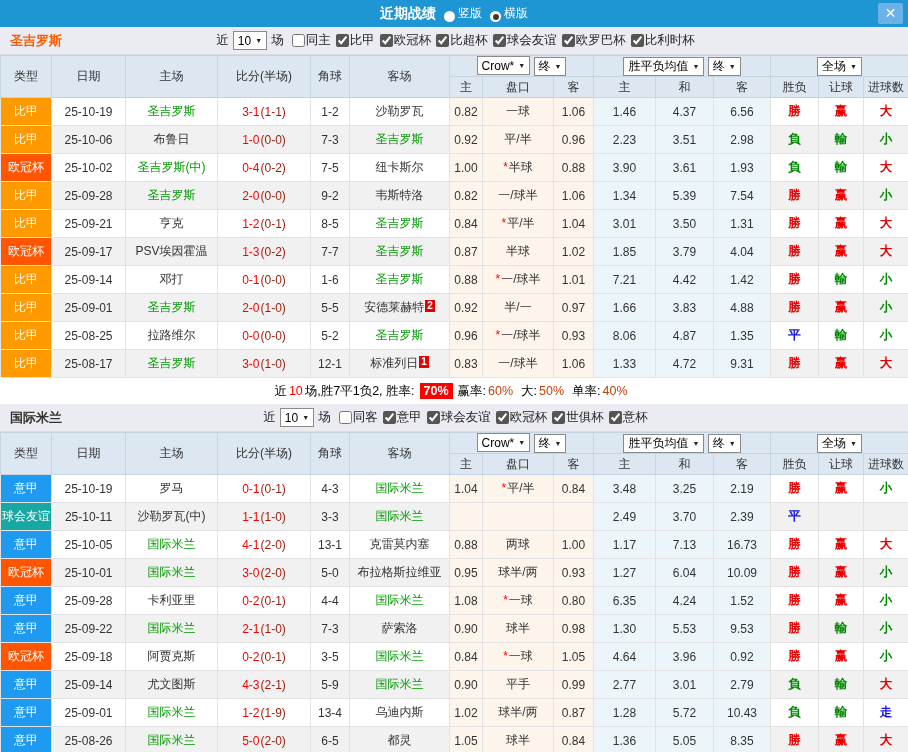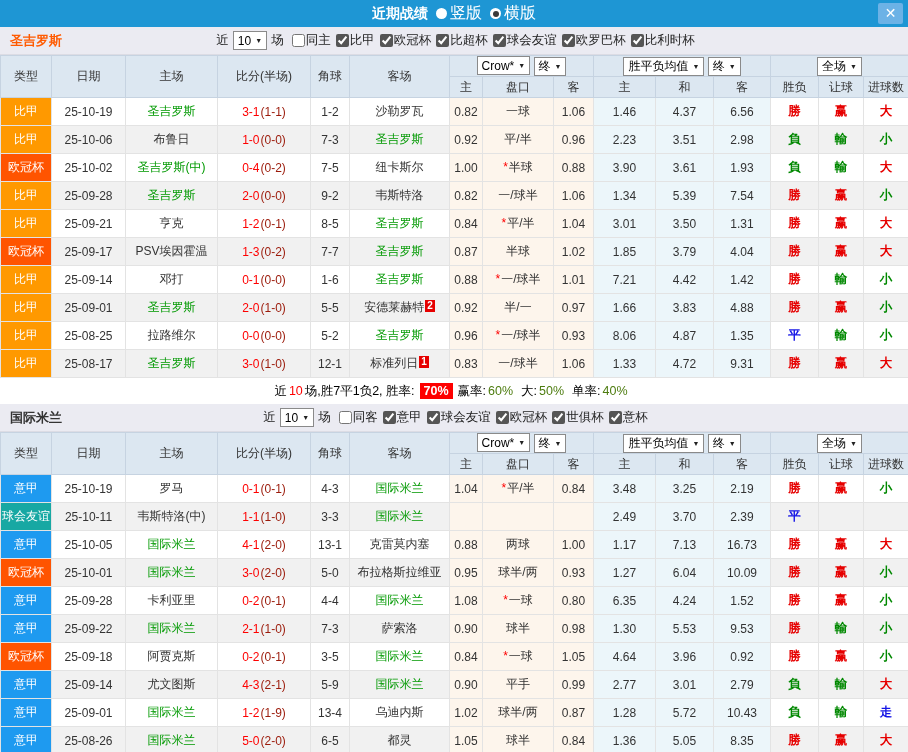--- a/index.html
+++ b/index.html
@@ -1,20 +1,20 @@
 <!DOCTYPE html>
 <html><head>
 <meta charset="utf-8">
 <style>
   html,body{margin:0;padding:0}
   body{width:908px;height:752px;overflow:hidden;background:#fff;
        font-family:"Liberation Sans","DejaVu Sans",sans-serif;font-size:12px;color:#333}
   .titlebar{height:27px;background:#1e96d4;position:relative;display:flex;align-items:center;justify-content:center}
   .titlebar .title{color:#fff;font-weight:bold;font-size:14px}
-  .radio-wrap{display:flex;align-items:center;color:#fff;font-size:16px;margin-left:2px}
+  .radio-wrap{display:flex;align-items:flex-end;color:#fff;font-size:12px;margin-left:2px}
   .radio{width:11px;height:11px;border-radius:50%;background:#fff;display:inline-block;position:relative;margin:0 3px 0 6px}
   .radio.checked::after{content:"";position:absolute;left:2.5px;top:2.5px;width:6px;height:6px;border-radius:50%;background:#3a3a3a}
   .close-btn{position:absolute;right:5px;top:3px;width:25px;height:21px;background:#6cb2e6;border-radius:2px;
              color:#fff;font-weight:bold;font-size:14px;text-align:center;line-height:21px;cursor:pointer}
   .section-bar{height:27px;background:#ebebf2;border-bottom:1px solid #dcdce4;position:relative;display:flex;align-items:center;justify-content:center}
   .team-name{position:absolute;left:10px;font-weight:bold;font-size:13px}
   .filters{display:flex;align-items:center;gap:1px;font-size:12.5px;color:#222}
   .filters .gap{margin:0 3px}
   .selectbox{display:inline-flex;align-items:center;background:#fff;border:1px solid #8a8a8a;height:17px;
              padding:0 4px;gap:4px;font-size:12px;color:#000;cursor:pointer;white-space:nowrap}
@@ -34,21 +34,21 @@
   td.green{color:#009900}
   .score{color:#fe0000}
   .half{color:#9b1a0a;margin-left:1px}
   .star{color:#fe0000;margin-right:1px}
   td.res{font-weight:bold;font-size:12.5px}
   .badge{display:inline-block;background:#e60000;color:#fff;font-size:10px;line-height:12px;height:12px;
          padding:0 2px;margin-left:1px;vertical-align:2px;font-weight:bold}
   .summary{height:26px;display:flex;align-items:center;justify-content:center;gap:2px;font-size:12.5px;color:#000;background:#fff}
   .summary .red-num{color:#fe0000}
   .summary .rate-badge{background:#fe0000;color:#fff;font-weight:bold;padding:1px 4px;margin:0 3px}
-  .summary .blue-num{color:#4d7c0f;margin-right:6px}
+  .summary .blue-num{color:#c2410c;margin-right:6px}
 </style>
 </head>
 <body>
 
 <div class="titlebar">
   <span class="title">近期战绩</span>
   <span class="radio-wrap">
     <span class="radio"></span>
     <span>竖版</span>
   </span>
@@ -467,21 +467,21 @@
         <td class="blue">3.48</td>
         <td class="blue">3.25</td>
         <td class="blue">2.19</td>
         <td class="alt res" style="color: rgb(230, 0, 0);">勝</td>
         <td class="alt res" style="color: rgb(230, 0, 0);">赢</td>
         <td class="alt res" style="color: rgb(0, 136, 0);">小</td>
       </tr>
       <tr class="r-even">
         <td class="type-cell" style="background: rgb(23, 168, 163);">球会友谊</td>
         <td class="alt">25-10-11</td>
-        <td class="alt">韦斯特洛(中)</td>
+        <td class="alt">沙勒罗瓦(中)</td>
         <td class="alt"><span class="score">1-1</span><span class="half">(1-0)</span></td>
         <td class="alt">3-3</td>
         <td class="alt green">国际米兰</td>
         <td class="cream"></td>
         <td class="cream"></td>
         <td class="cream"></td>
         <td class="blue">2.49</td>
         <td class="blue">3.70</td>
         <td class="blue">2.39</td>
         <td class="alt res" style="color: rgb(20, 20, 230);">平</td>

